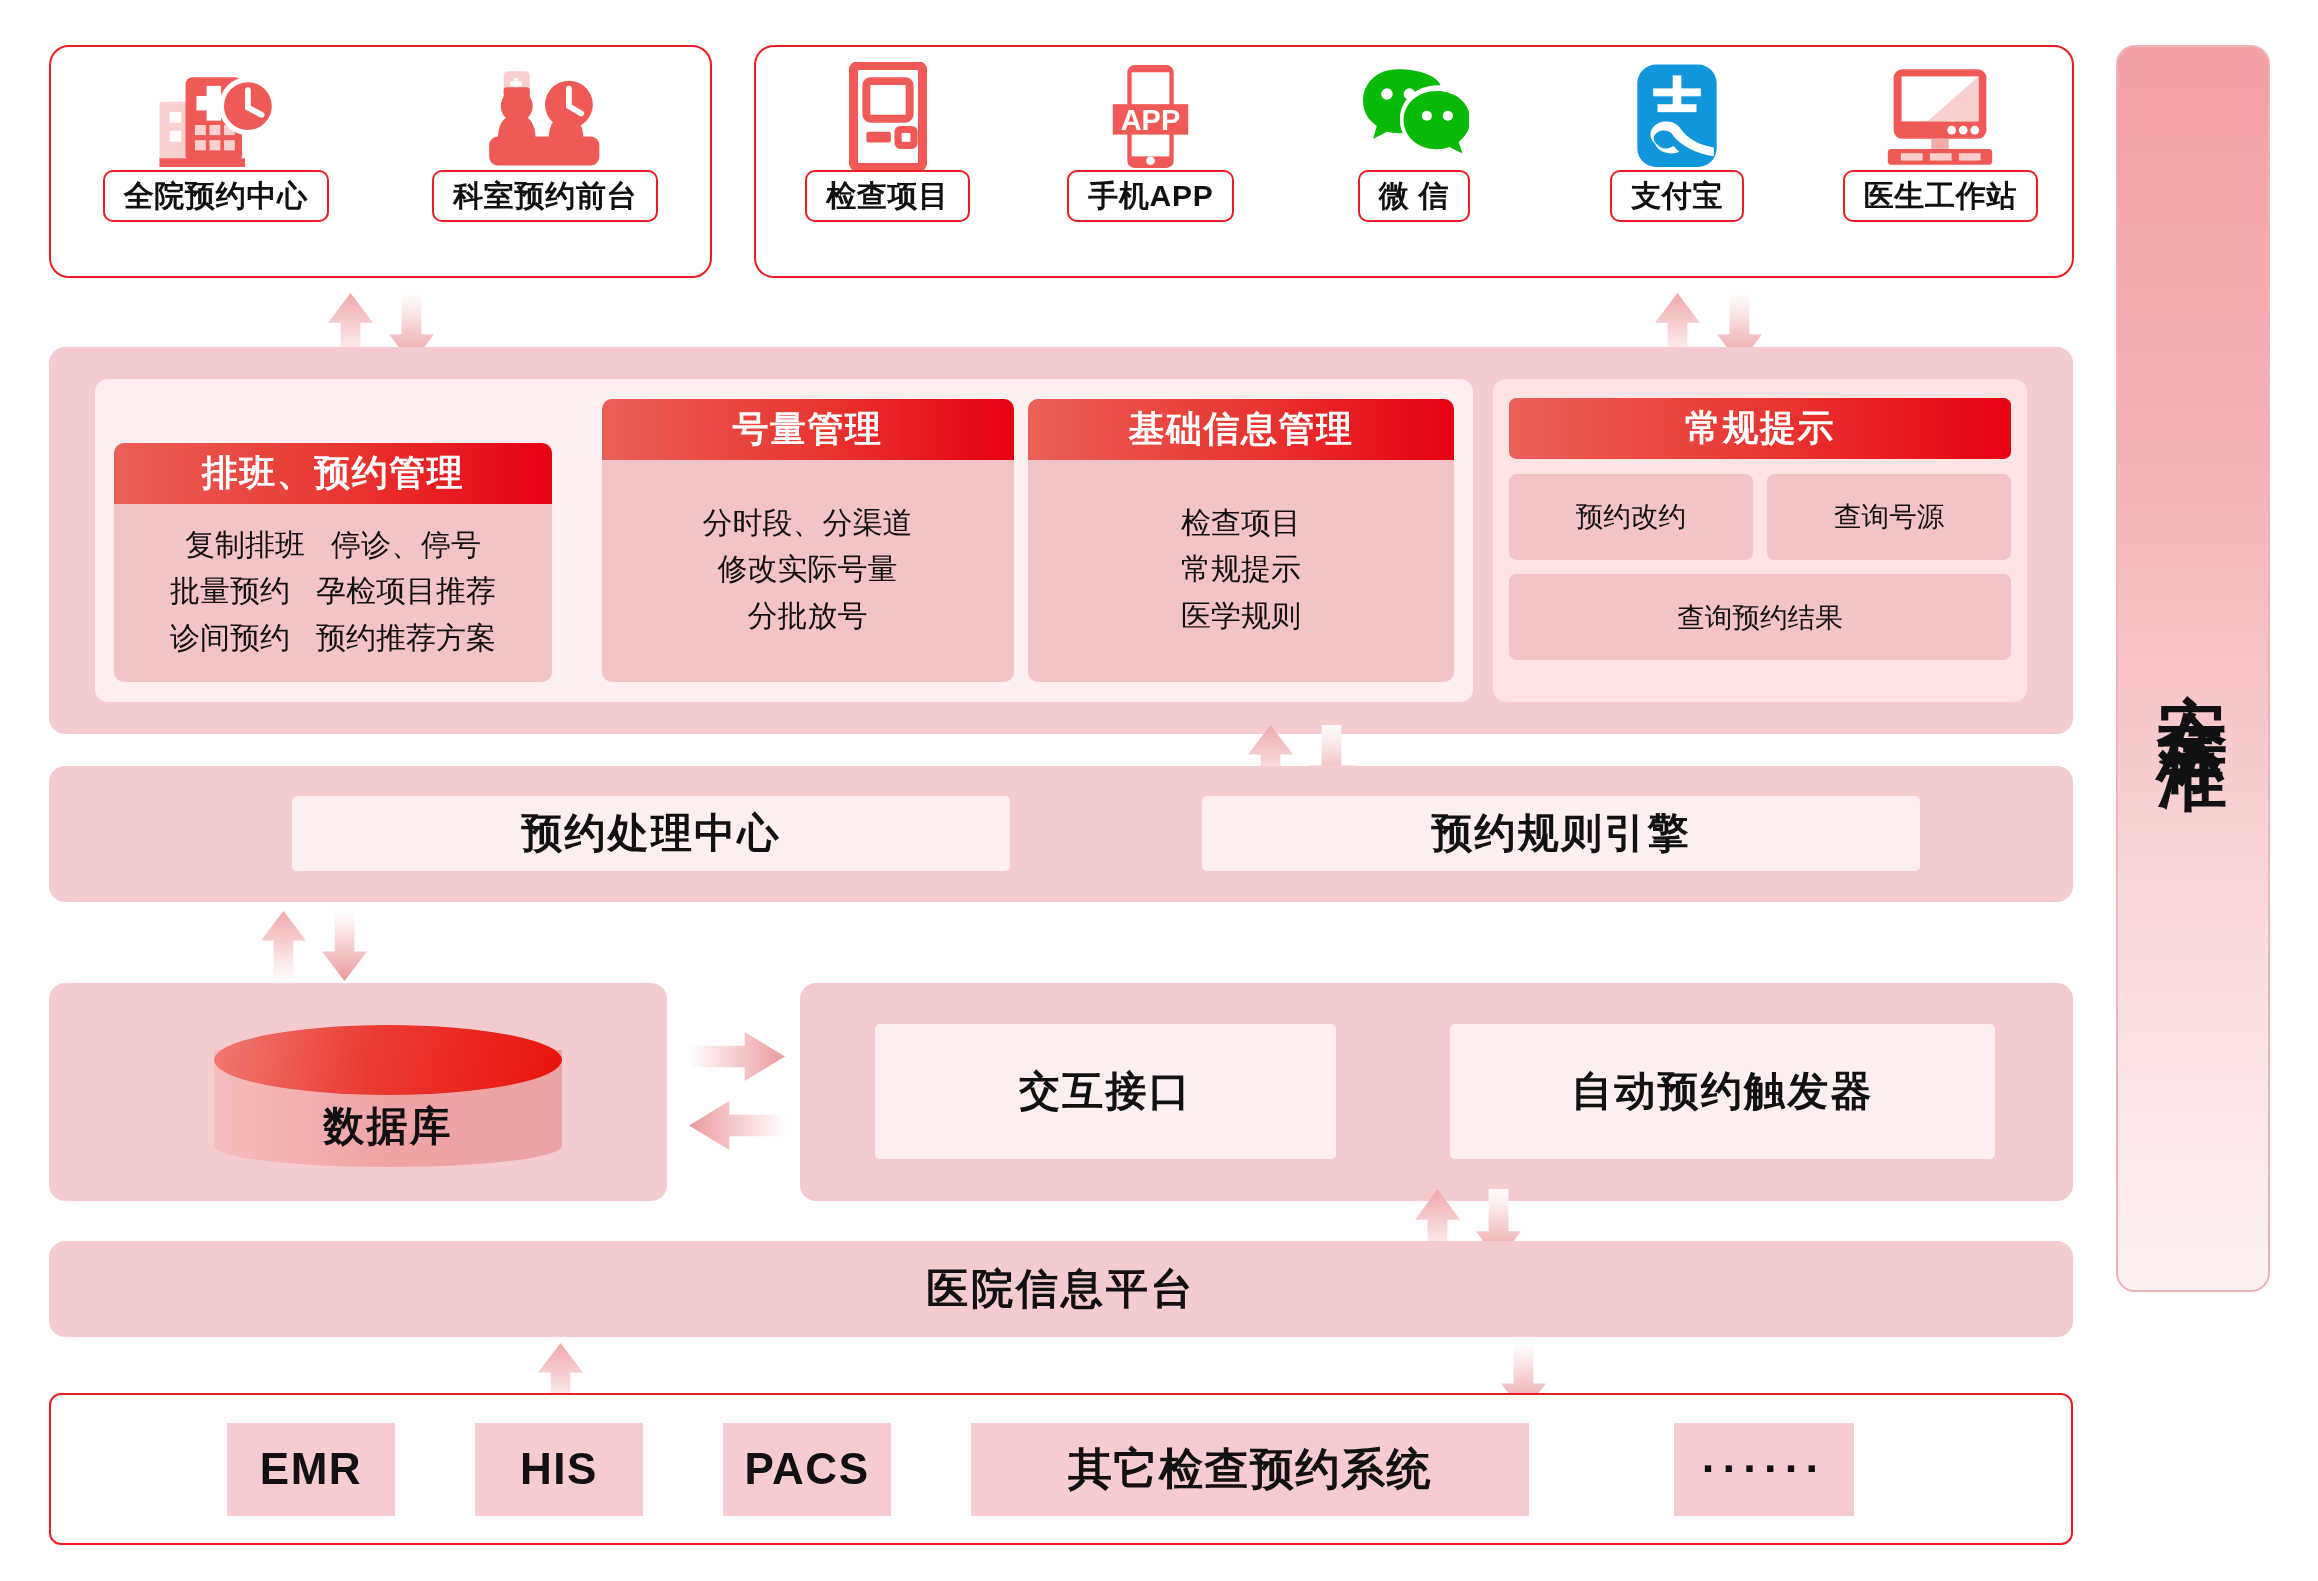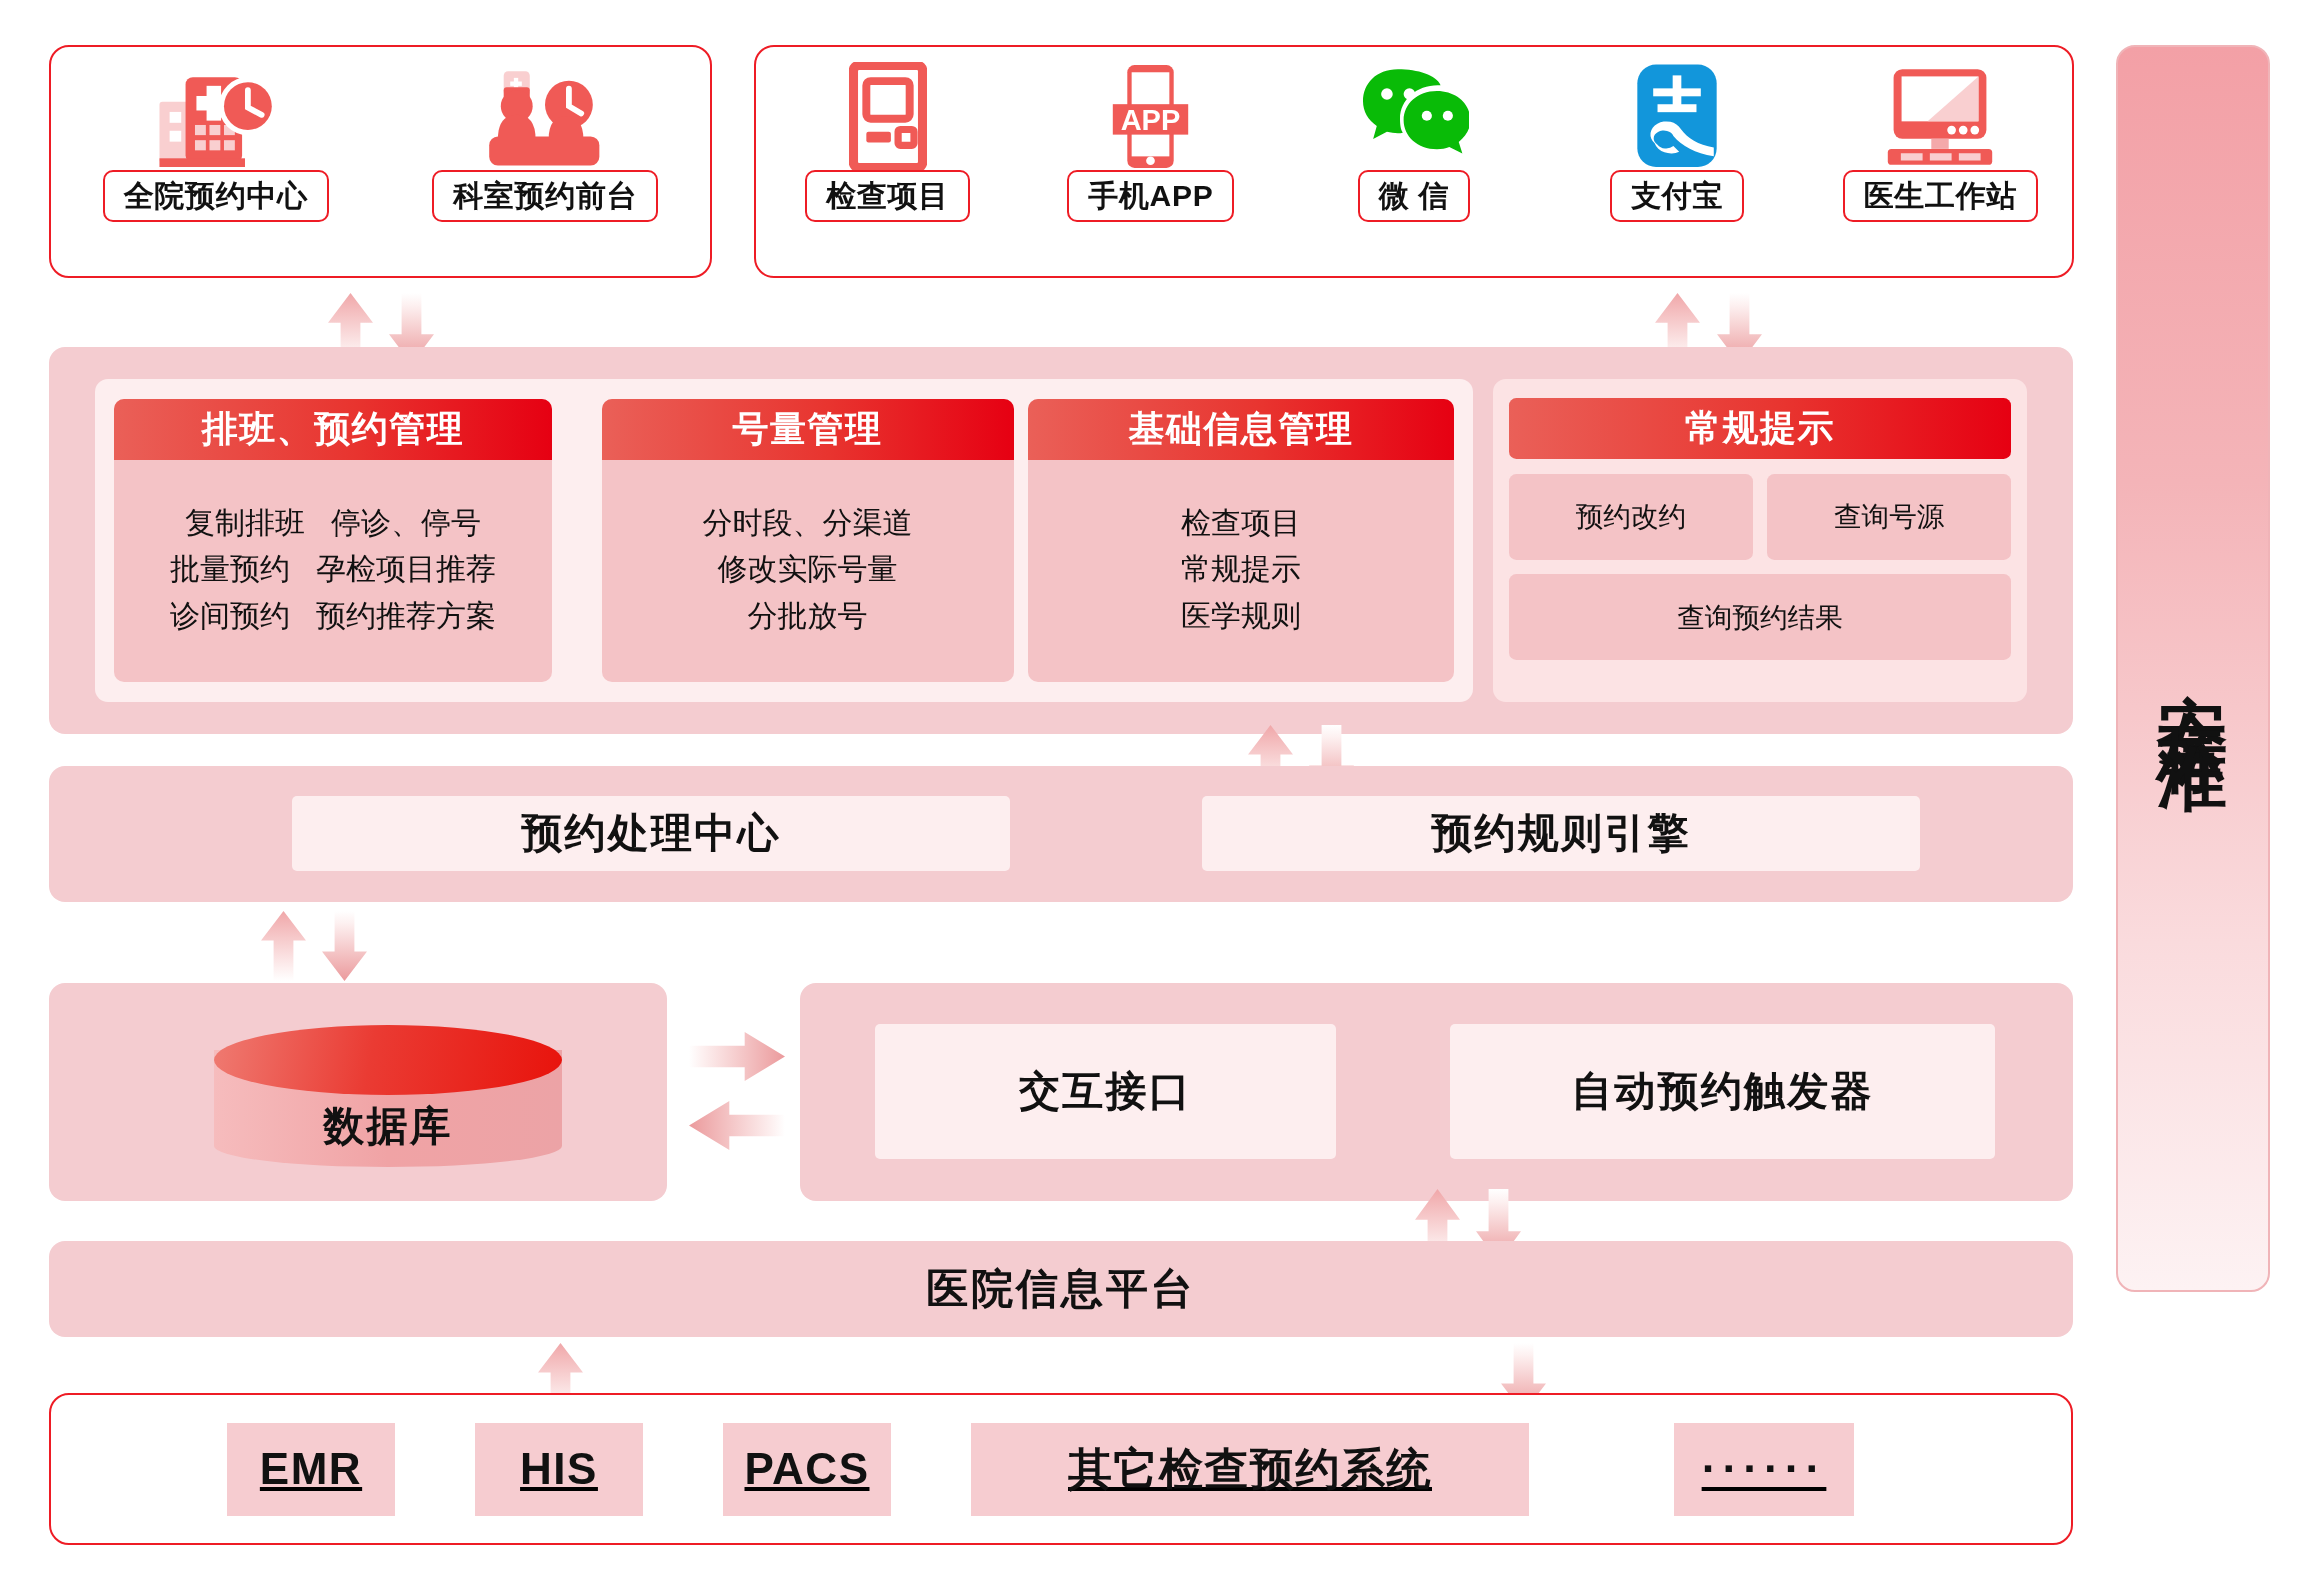--- a/index.html
+++ b/index.html
@@ -142,25 +142,24 @@
   }
   .dblabel {
     position:absolute; left:0; right:0; top:52%;
     text-align:center;
     font-size:41px; font-weight:bold; color:#111; letter-spacing:2.2px;
   }
 
   
   .srcpanel {
     border:2.9px solid #ee1c25;
-    border-radius:20px;
+    border-radius:12px;
     background:#ffffff;
     display:flex; align-items:center;
     padding:0 44px;
-    text-decoration:underline;
   }
   .srcchip {
     background:#f6ccd0;
     display:flex; align-items:center; justify-content:center;
     font-size:44px; font-weight:bold; color:#111; letter-spacing:1.5px;
     height:93px;
   }
   .srcchip.dots { font-size:45px; letter-spacing:5.8px; }
 
   
@@ -319,21 +318,21 @@
 <div class="arrow-up" style="left:328px; top:293px; width:45px; height:71px;"></div>
 <div class="arrow-dn" style="left:389px; top:293px; width:45px; height:71px;"></div>
 
 <div class="arrow-up" style="left:1655px; top:293px; width:45px; height:71px;"></div>
 <div class="arrow-dn" style="left:1717px; top:293px; width:45px; height:71px;"></div>
 
 <div class="abs layerpanel" style="left:49px; top:347px; width:2024px; height:387px;">
 
   <div class="abs innerbox" style="left:46px; top:32px; width:1378px; height:323px; display:flex; gap:14.5px; padding:20px 19px;">
 
-    <div class="mcard" style="flex:1 1 0;">
+    <div class="mcard" style="flex:1 1 0;margin-top:44px;">
       <div class="mcard-hd">排班、预约管理</div>
       <div class="mcard-bd">
         <div class="mrow">
             <span>复制排班</span>
             <span>停诊、停号</span>
           </div>
         <div class="mrow">
             <span>批量预约</span>
             <span>孕检项目推荐</span>
           </div>

